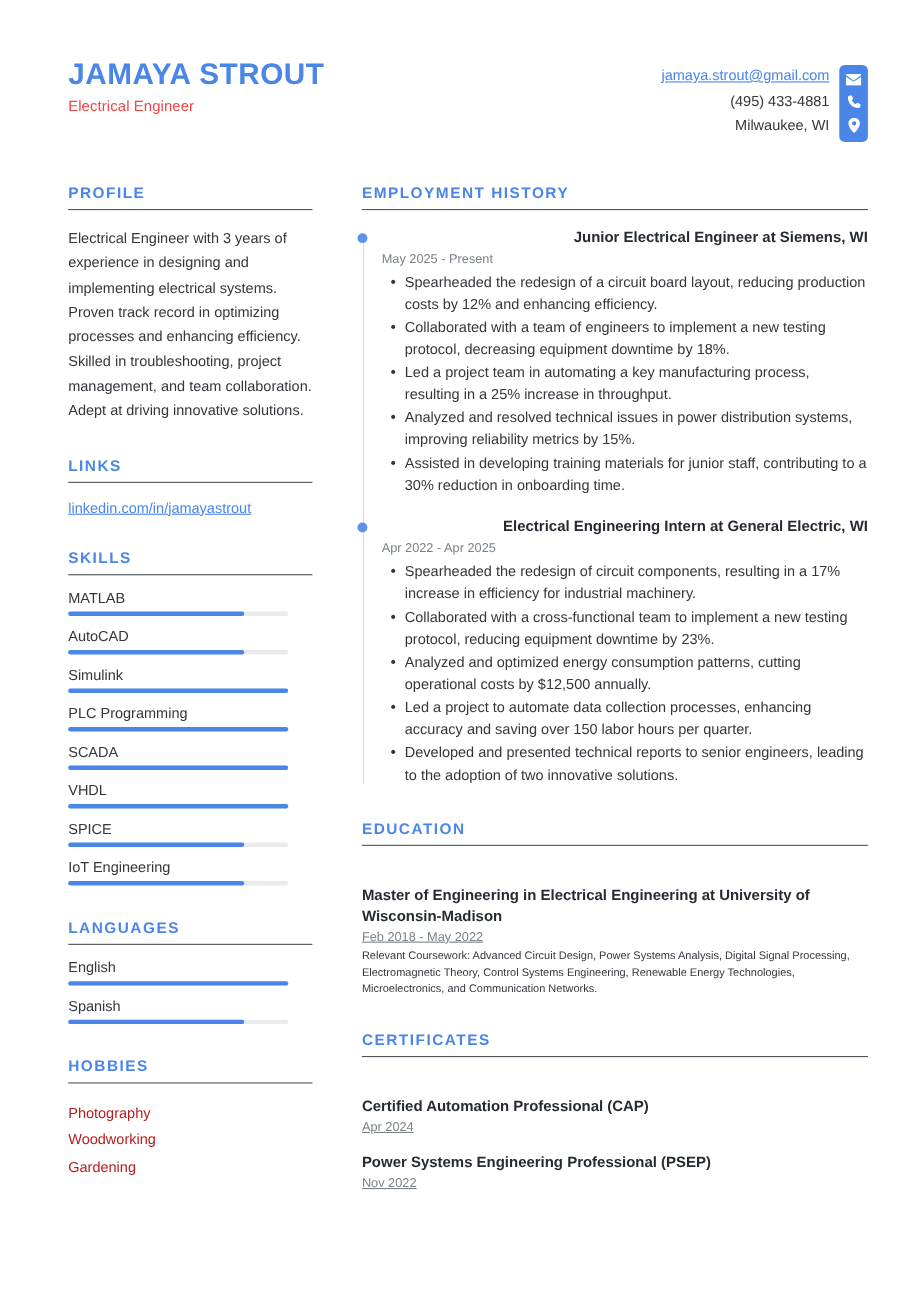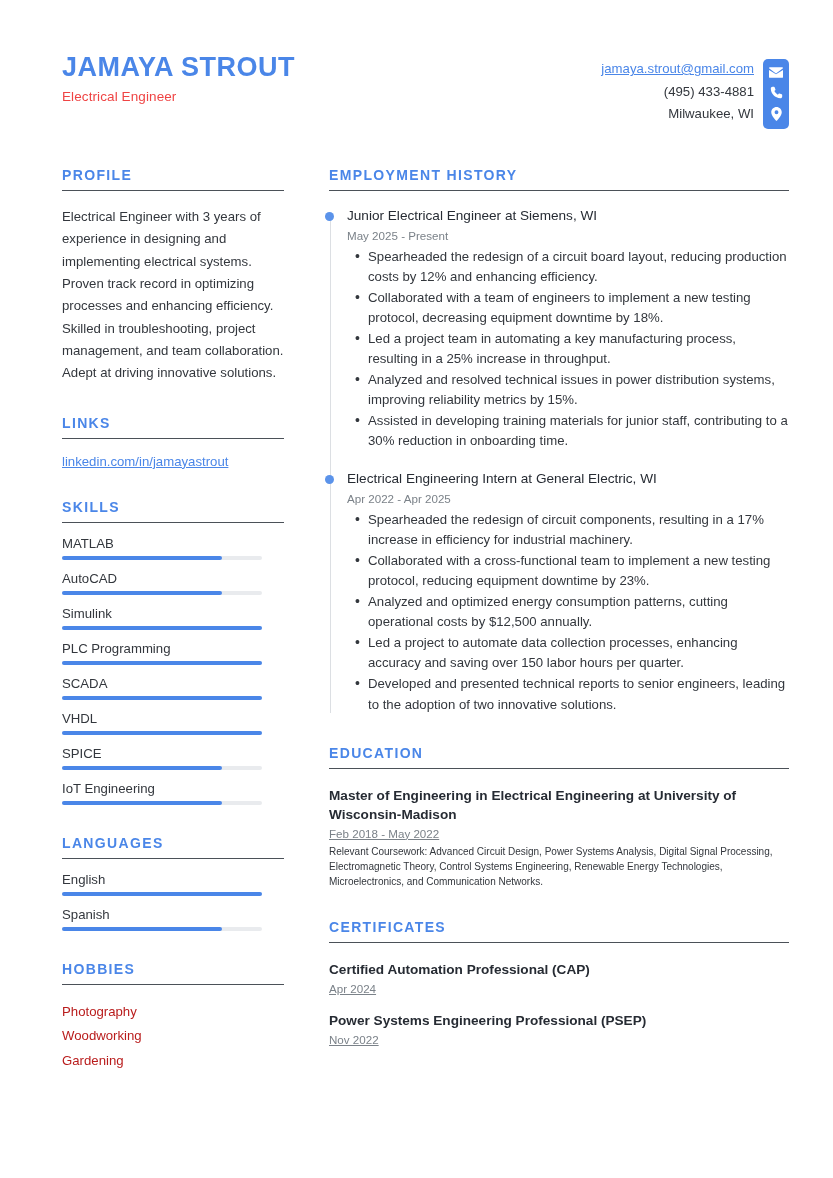--- a/index.html
+++ b/index.html
@@ -180,23 +180,24 @@
     left: -22.5px;
     top: 5px;
     width: 9px;
     height: 9px;
     border-radius: 50%;
     background: #5b93ea;
   }
 
   .job-heading {
     font-size: 13.6px;
-    font-weight: normal;
+    font-weight: bold;
     color: #262b33;
     line-height: 1.3;
+    text-align: right;
   }
 
   .job-date {
     font-size: 11.6px;
     color: #7b8289;
     margin-top: 4px;
   }
 
   .bullets {
     margin-top: 5px;
@@ -216,21 +217,21 @@
     content: "\2022";
     position: absolute;
     left: -13px;
     top: -1px;
     font-size: 14px;
     color: #33373d;
   }
 
   
   .entry { margin-top: 16px; }
-  .entry.first { margin-top: 17px; }
+  .entry.first { margin-top: 35px; }
 
   .entry-heading {
     font-size: 13.6px;
     font-weight: bold;
     color: #262b33;
     line-height: 1.4;
   }
 
   .entry-date {
     font-size: 11.6px;

